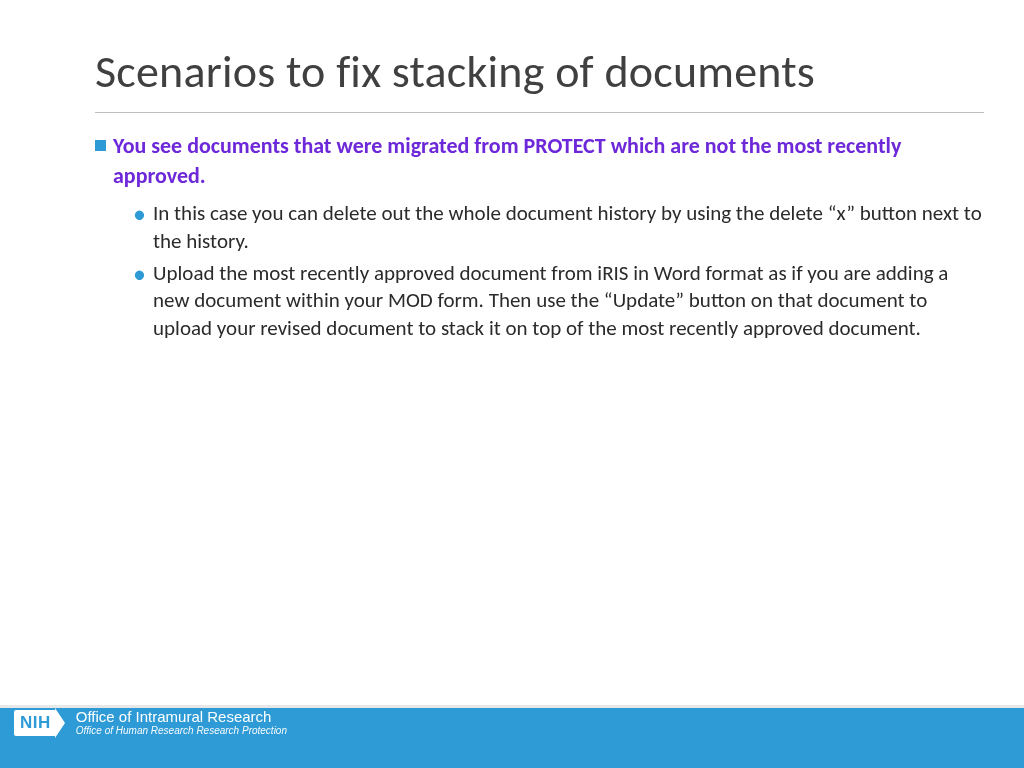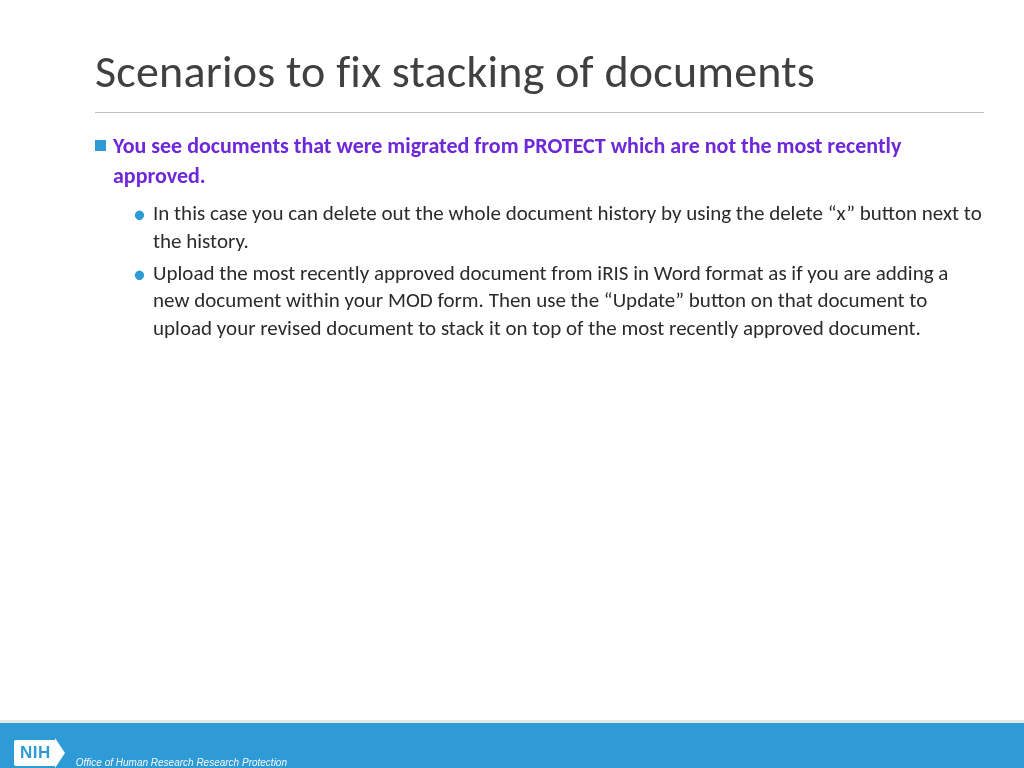--- a/index.html
+++ b/index.html
@@ -63,25 +63,25 @@
       top: -2px;
       color: #2e9bd6;
       font-size: 26px;
       line-height: 1.3;
     }
     .footer-bar {
       position: absolute;
       left: 0;
       right: 0;
       bottom: 0;
-      height: 48px;
+      height: 63px;
       background: #2e9bd6;
       border-top: 3px solid #e8e8e8;
       display: flex;
-      align-items: flex-end;
+      align-items: flex-start;
       padding-left: 14px;
       gap: 11px;
     }
     .nih-logo {
       display: flex;
       align-items: center;
     }
     .nih-box {
       background: #ffffff;
       color: #2e9bd6;
@@ -141,15 +141,16 @@
   </ul>
 
 </div>
 
 <div class="footer-bar">
   <div class="nih-logo">
     <span class="nih-box">NIH</span>
     <span class="nih-chevron"></span>
   </div>
   <div class="footer-text">
+    <span class="footer-line1">Office of Intramural Research</span>
     <span class="footer-line2">Office of Human Research Research Protection</span>
   </div>
 </div>
 
 </body></html>

